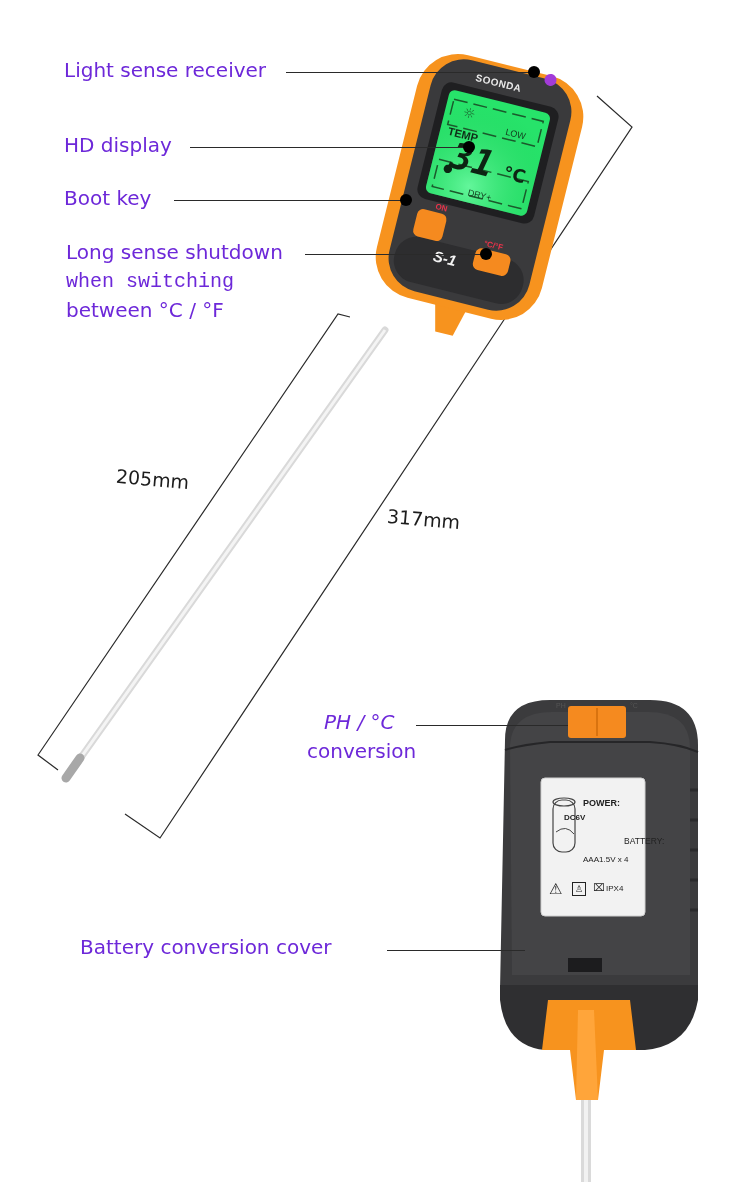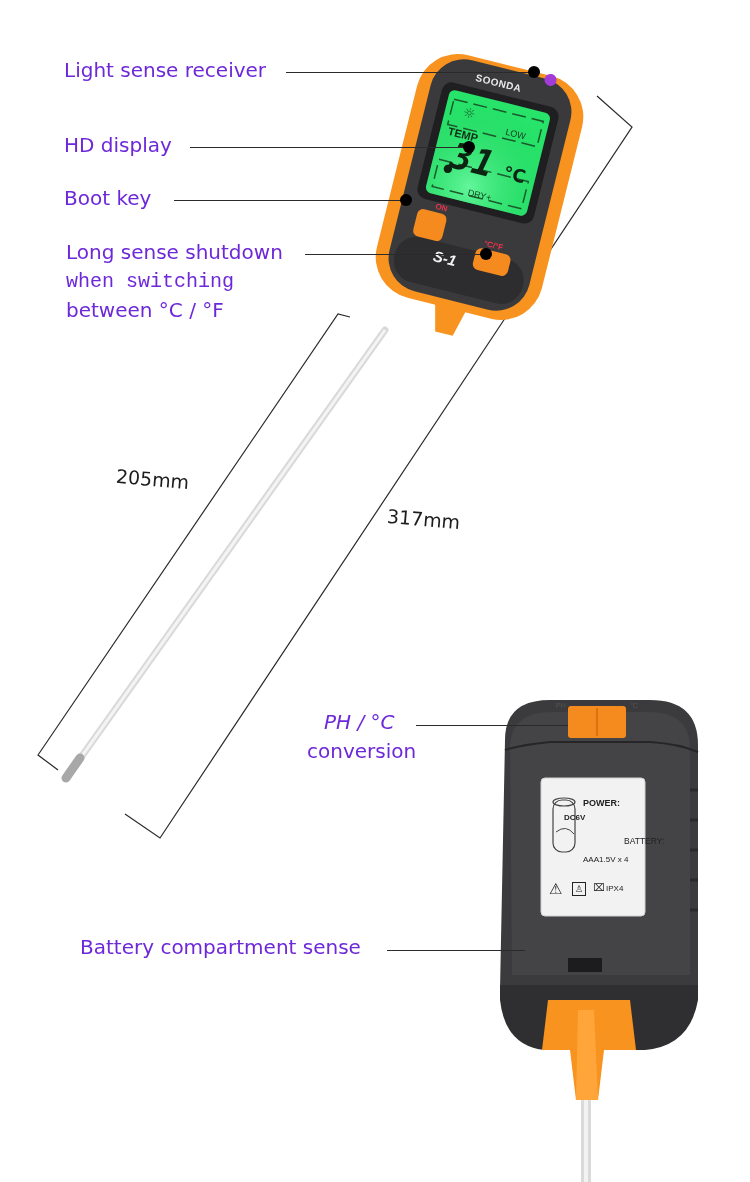--- a/index.html
+++ b/index.html
@@ -138,17 +138,17 @@
 <div class="label" style="left:66px; top:238px;">Long sense shutdown</div>
 <div class="label" style="left:66px; top:267px;font-family:Liberation Mono, monospace;">when switching</div>
 <div class="label" style="left:66px; top:296px;">between °C / °F</div>
 <div class="leader" style="left:305px; top:254px; width:180px;"></div>
 <div class="dot" style="left:480px; top:248px;"></div>
 
 <div class="label" style="left:324px; top:708px;font-style:italic;">PH / °C</div>
 <div class="label" style="left:307px; top:737px;text-align:right;">conversion</div>
 <div class="leader" style="left:416px; top:725px; width:152px;"></div>
 
-<div class="label" style="left:80px; top:933px;">Battery compartment sense</div>
+<div class="label" style="left:80px; top:933px;">Battery conversion cover</div>
 <div class="leader" style="left:387px; top:950px; width:138px;"></div>
 
 <div class="dim" style="left:116px; top:468px; transform:rotate(5deg);">205mm</div>
 <div class="dim" style="left:387px; top:508px; transform:rotate(5deg);">317mm</div>
 
 </body></html>

